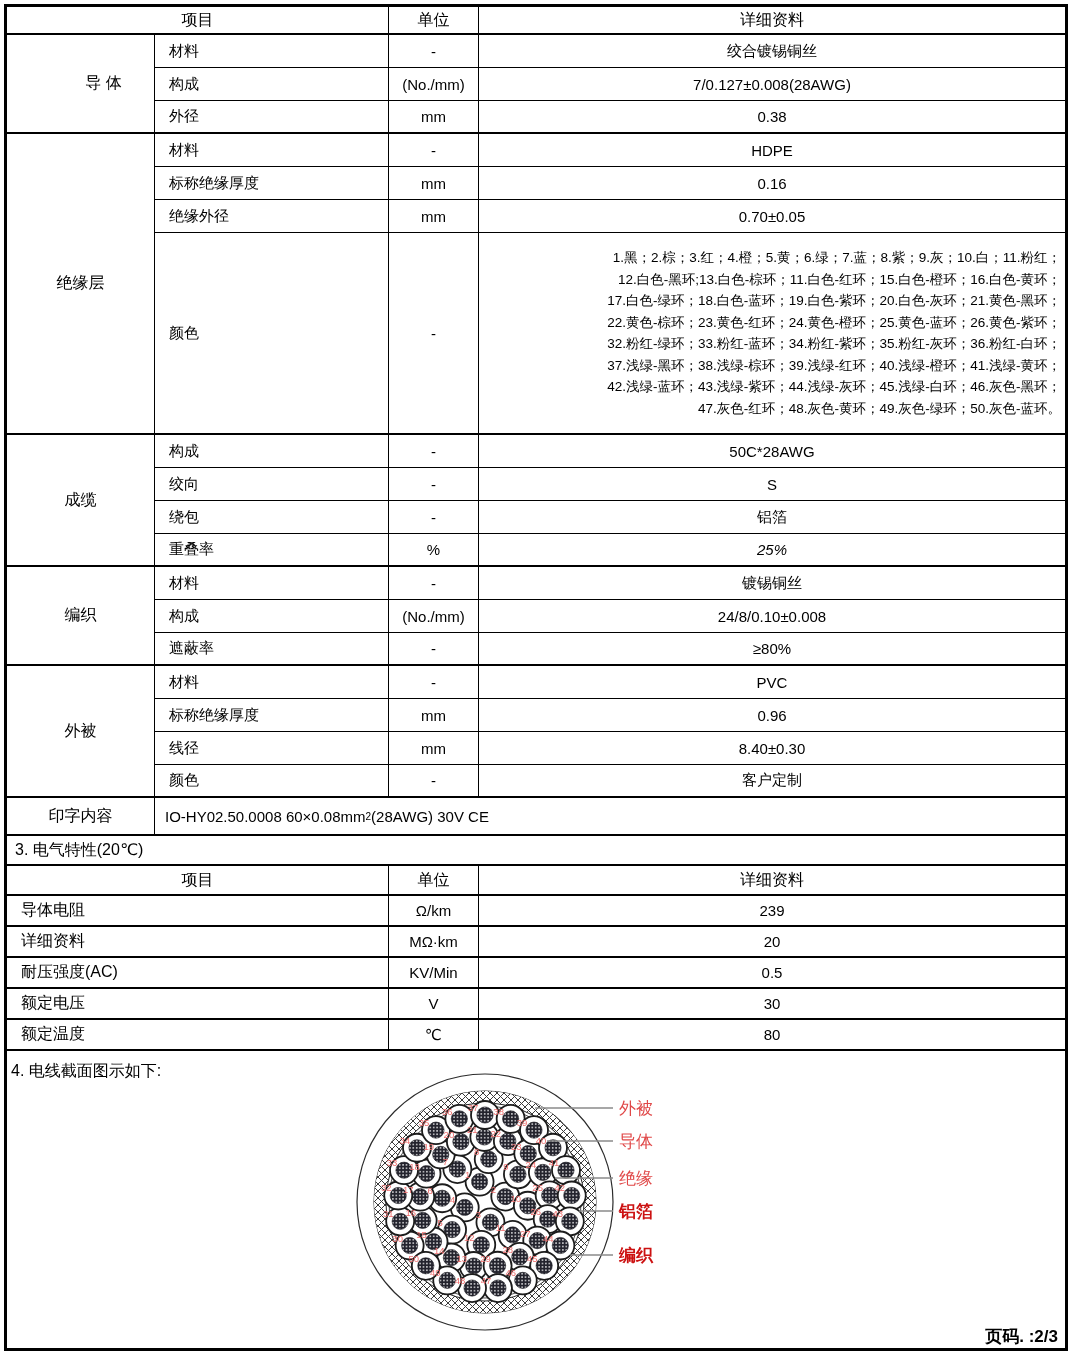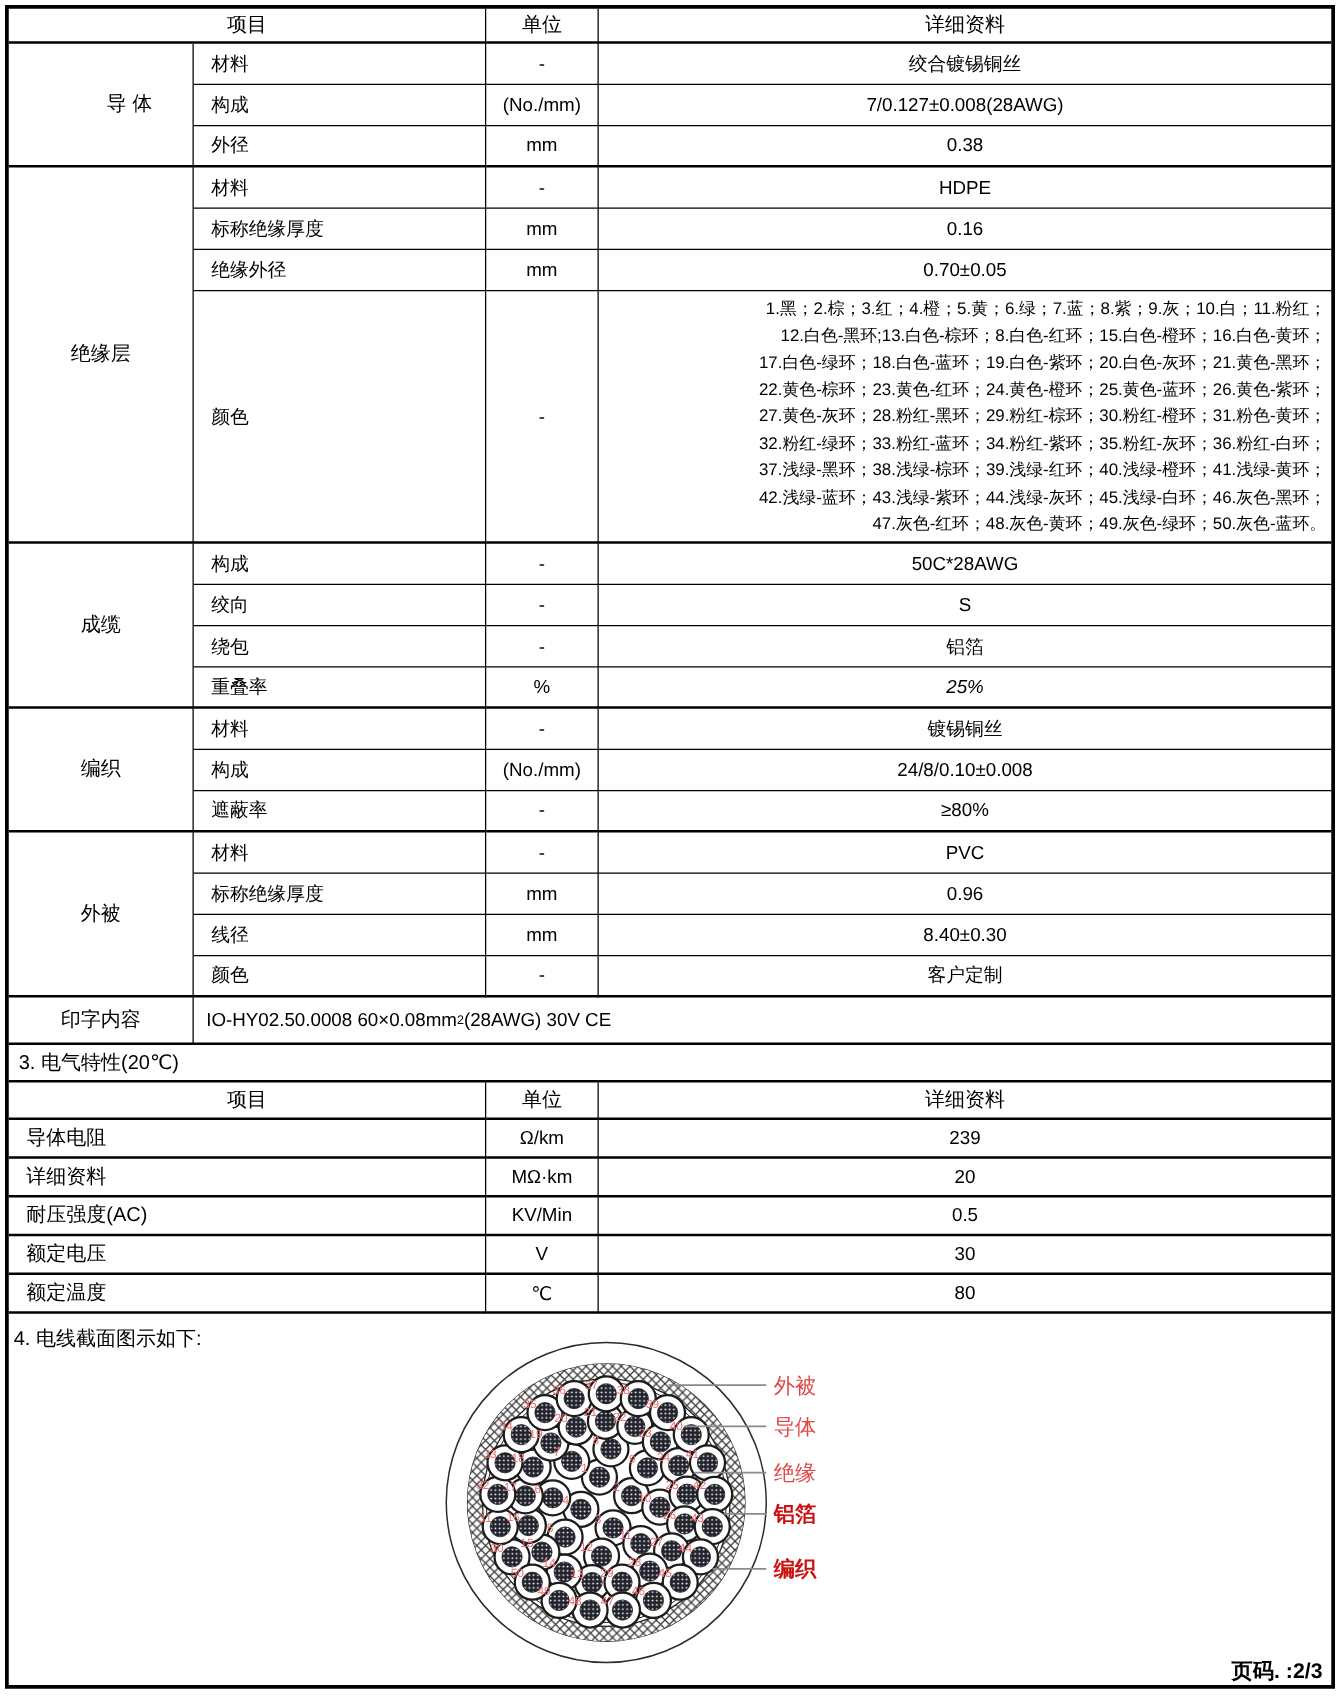--- a/index.html
+++ b/index.html
@@ -54,24 +54,23 @@
       <div class="c left" style="grid-area: 6 / 2;">标称绝缘厚度</div>
       <div class="c" style="grid-area: 6 / 3;">mm</div>
       <div class="c r4" style="grid-area: 6 / 4;">0.16</div>
       <div class="c left" style="grid-area: 7 / 2;">绝缘外径</div>
       <div class="c" style="grid-area: 7 / 3;">mm</div>
       <div class="c r4" style="grid-area: 7 / 4;">0.70±0.05</div>
       <div class="c left gend" style="grid-area: 8 / 2;">颜色</div>
       <div class="c gend" style="grid-area: 8 / 3;">-</div>
       <div class="c r4 gend colorcell" style="grid-area: 8 / 4;">
         <div class="">1.黑；2.棕；3.红；4.橙；5.黄；6.绿；7.蓝；8.紫；9.灰；10.白；11.粉红；</div>
-        <div class="">12.白色-黑环;13.白色-棕环；8.白色-红环；15.白色-橙环；16.白色-黄环；</div>
+        <div class="">12.白色-黑环;13.白色-棕环；11.白色-红环；15.白色-橙环；16.白色-黄环；</div>
         <div class="">17.白色-绿环；18.白色-蓝环；19.白色-紫环；20.白色-灰环；21.黄色-黑环；</div>
         <div class="">22.黄色-棕环；23.黄色-红环；24.黄色-橙环；25.黄色-蓝环；26.黄色-紫环；</div>
-        <div class="">27.黄色-灰环；28.粉红-黑环；29.粉红-棕环；30.粉红-橙环；31.粉色-黄环；</div>
         <div class="">32.粉红-绿环；33.粉红-蓝环；34.粉红-紫环；35.粉红-灰环；36.粉红-白环；</div>
         <div class="">37.浅绿-黑环；38.浅绿-棕环；39.浅绿-红环；40.浅绿-橙环；41.浅绿-黄环；</div>
         <div class="">42.浅绿-蓝环；43.浅绿-紫环；44.浅绿-灰环；45.浅绿-白环；46.灰色-黑环；</div>
         <div class="">47.灰色-红环；48.灰色-黄环；49.灰色-绿环；50.灰色-蓝环。</div>
       </div>
       <div class="c big gend" style="grid-area: 9 / 1 / span 4;">成缆</div>
       <div class="c left" style="grid-area: 9 / 2;">构成</div>
       <div class="c" style="grid-area: 9 / 3;">-</div>
       <div class="c r4" style="grid-area: 9 / 4;">50C*28AWG</div>
       <div class="c left" style="grid-area: 10 / 2;">绞向</div>

